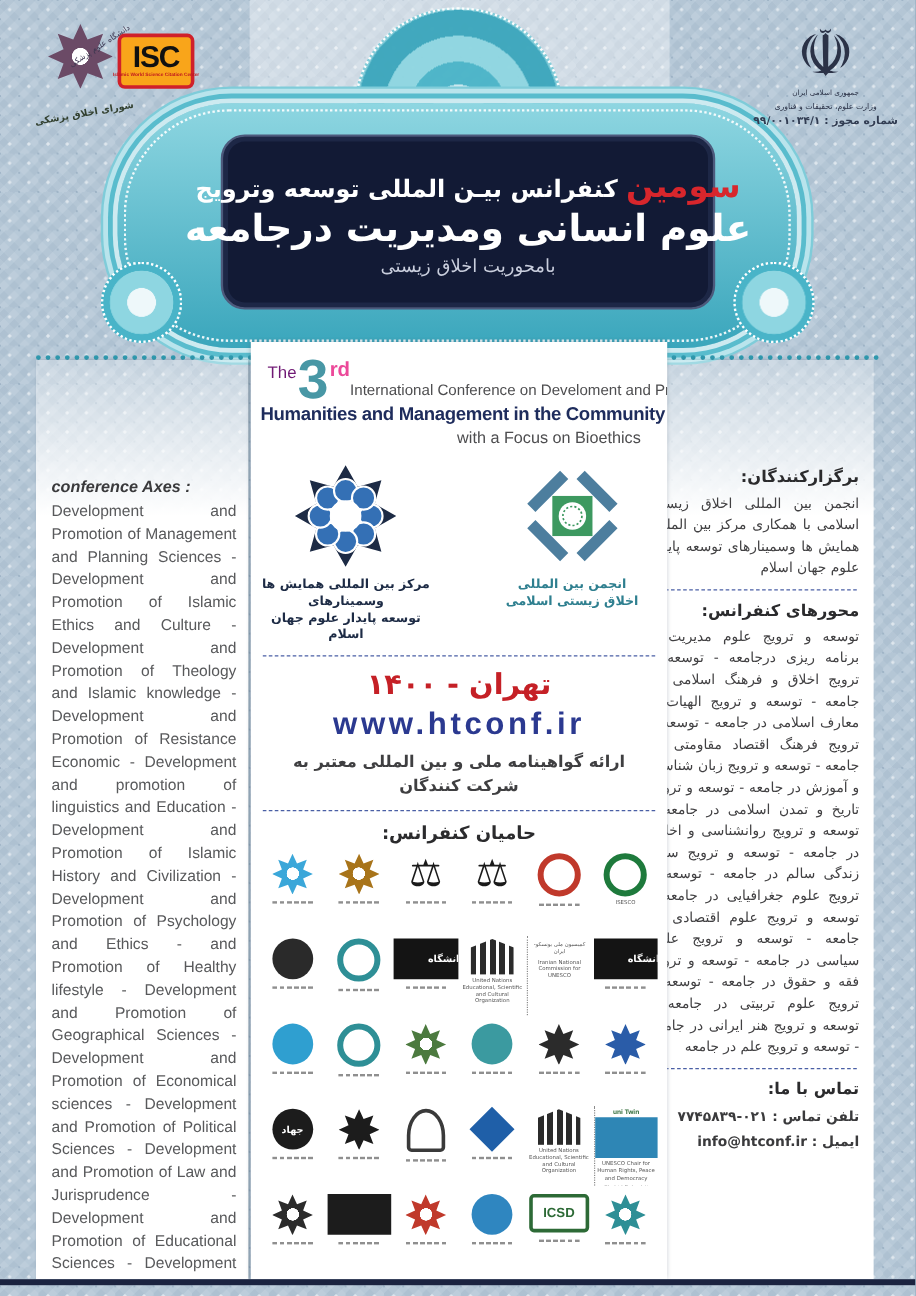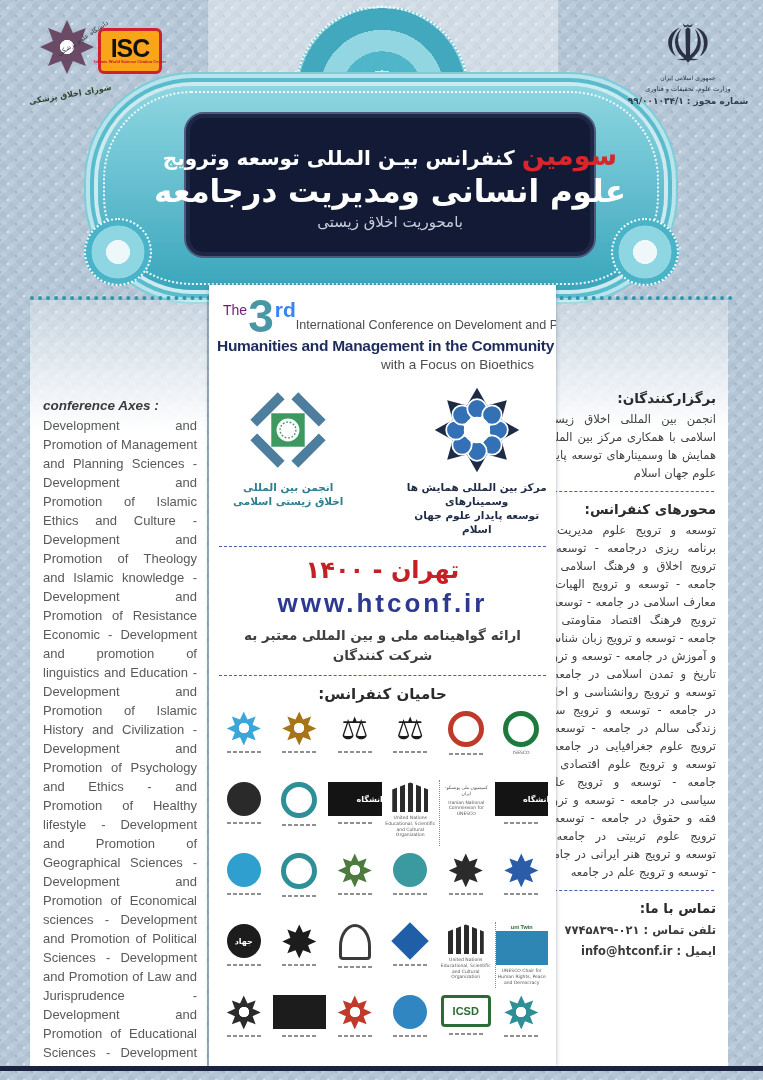--- a/index.html
+++ b/index.html
@@ -74,21 +74,21 @@
   .fa-body{font-size:11.5px;line-height:18px;color:#414042;text-align:justify;}
   .dash{border-top:1.5px dashed #4a5fa5;margin:9px 2px;}
   .contact-line{font-size:11.5px;line-height:21px;color:#3a3a3c;font-weight:bold;}
   .contact-line a{color:#3a3a3c;text-decoration:none;}
 
   
   .eng{color:#4d4d4f;}
   .eng-row1{display:flex;align-items:flex-end;justify-content:flex-start;padding-left:6px;}
   .eng-the{font-size:14px;color:#701a75;margin-bottom:17px;}
   .eng-3{font-size:46px;font-weight:bold;color:#4897a5;line-height:.78;margin:0 1px;}
-  .eng-rd{font-size:21px;font-weight:bold;color:#3b82f6;align-self:flex-start;line-height:1;}
+  .eng-rd{font-size:17px;font-weight:bold;color:#ec4899;align-self:flex-start;line-height:1;}
   .eng-l1{font-size:12.6px;color:#4d4d4f;margin-bottom:3px;white-space:nowrap;}
   .eng-l2{font-size:15.5px;font-weight:900;color:#1e2c5c;text-align:center;letter-spacing:-.3px;margin-top:2px;white-space:nowrap;}
   .eng-l3{font-size:13.5px;font-weight:normal;color:#4d4d4f;text-align:right;padding-right:14px;margin-top:2px;}
 
   .orgs{display:flex;justify-content:center;gap:46px;margin-top:14px;}
   .org{display:flex;flex-direction:column;align-items:center;width:150px;}
   .org-cap{font-size:10.5px;font-weight:bold;text-align:center;line-height:1.35;margin-top:6px;}
   .org-cap.teal{color:#2e7f8f;} .org-cap.navy{color:#1d2b45;}
 
   .city{font-size:24px;font-weight:900;color:#c52026;text-align:center;margin-top:4px;}
@@ -182,52 +182,52 @@
         <span class="eng-rd">rd</span>
         <span class="eng-l1">International Conference on Develoment and Promotion of</span>
       </div>
       <div class="eng-l2">Humanities and Management in the Community</div>
       <div class="eng-l3">with a Focus on Bioethics</div>
     </div>
 
     <div class="orgs">
       <div class="org">
         <svg width="88" height="88" viewBox="0 0 100 100">
-          <g transform="rotate(45 50 50)" fill="none" stroke="#4d7e9e" stroke-width="11">
-            <path d="M28 17 H72 M83 28 V72 M72 83 H28 M17 72 V28"></path>
-          </g>
-          <rect x="31" y="31" width="38" height="38" fill="#3d9960"></rect>
-          <circle cx="50" cy="50" r="13" fill="#ffffff"></circle>
-          <circle cx="50" cy="50" r="9" fill="none" stroke="#3d9960" stroke-width="1.6" stroke-dasharray="2 2"></circle>
-        </svg>
-        <div class="org-cap teal fa">
-          <div>انجمن بین المللی</div>
-          <div>اخلاق زیستی اسلامی</div>
-        </div>
-      </div>
-      <div class="org">
-        <svg width="88" height="88" viewBox="0 0 100 100">
           <polygon fill="#1d2b45" points="98,50 77.7,61.5 83.9,83.9 61.5,77.7 50,98 38.5,77.7 16.1,83.9 22.3,61.5 2,50 22.3,38.5 16.1,16.1 38.5,22.3 50,2 61.5,22.3 83.9,16.1 77.7,38.5"></polygon>
           <g fill="#3470b5" stroke="#ffffff" stroke-width="2">
             <circle cx="74" cy="50" r="11"></circle>
               <circle cx="67" cy="67" r="11"></circle>
               <circle cx="50" cy="74" r="11"></circle>
               <circle cx="33" cy="67" r="11"></circle>
             <circle cx="26" cy="50" r="11"></circle>
               <circle cx="33" cy="33" r="11"></circle>
               <circle cx="50" cy="26" r="11"></circle>
               <circle cx="67" cy="33" r="11"></circle>
           </g>
           <circle cx="50" cy="50" r="15" fill="#ffffff"></circle>
         </svg>
         <div class="org-cap navy fa">
           <div>مرکز بین المللی همایش ها وسمینارهای</div>
           <div>توسعه پایدار علوم جهان اسلام</div>
         </div>
       </div>
+      <div class="org">
+        <svg width="88" height="88" viewBox="0 0 100 100">
+          <g transform="rotate(45 50 50)" fill="none" stroke="#4d7e9e" stroke-width="11">
+            <path d="M28 17 H72 M83 28 V72 M72 83 H28 M17 72 V28"></path>
+          </g>
+          <rect x="31" y="31" width="38" height="38" fill="#3d9960"></rect>
+          <circle cx="50" cy="50" r="13" fill="#ffffff"></circle>
+          <circle cx="50" cy="50" r="9" fill="none" stroke="#3d9960" stroke-width="1.6" stroke-dasharray="2 2"></circle>
+        </svg>
+        <div class="org-cap teal fa">
+          <div>انجمن بین المللی</div>
+          <div>اخلاق زیستی اسلامی</div>
+        </div>
+      </div>
     </div>
 
     <div class="dash"></div>
     <div class="city fa">تهران - ۱۴۰۰</div>
     <div class="site">www.htconf.ir</div>
     <div class="cert fa">
       <div>ارائه گواهینامه ملی و بین المللی معتبر به</div>
       <div>شرکت کنندگان</div>
     </div>
     <div class="dash"></div>

